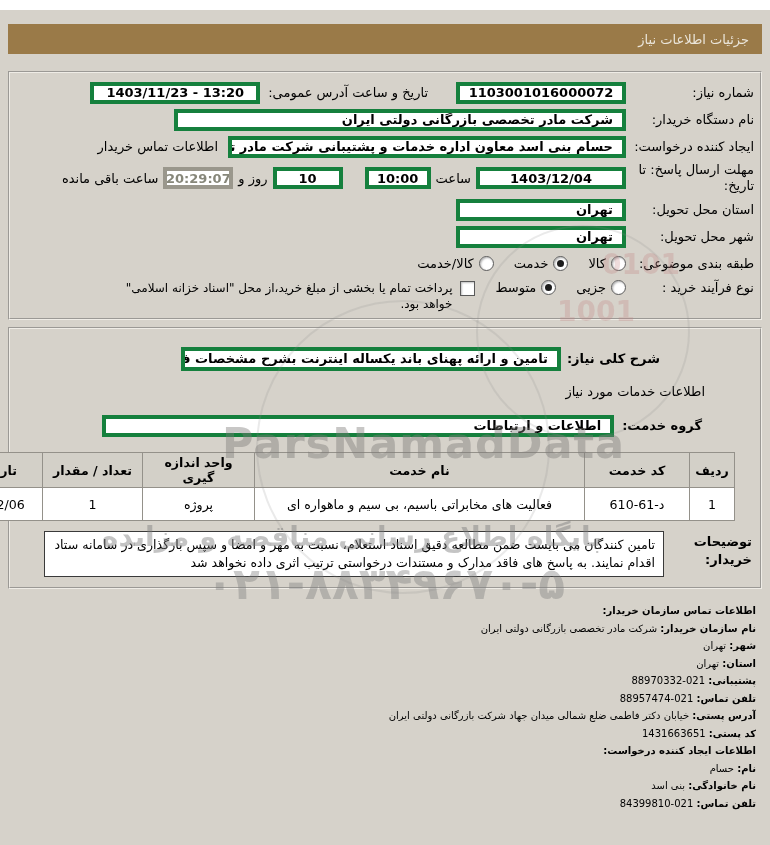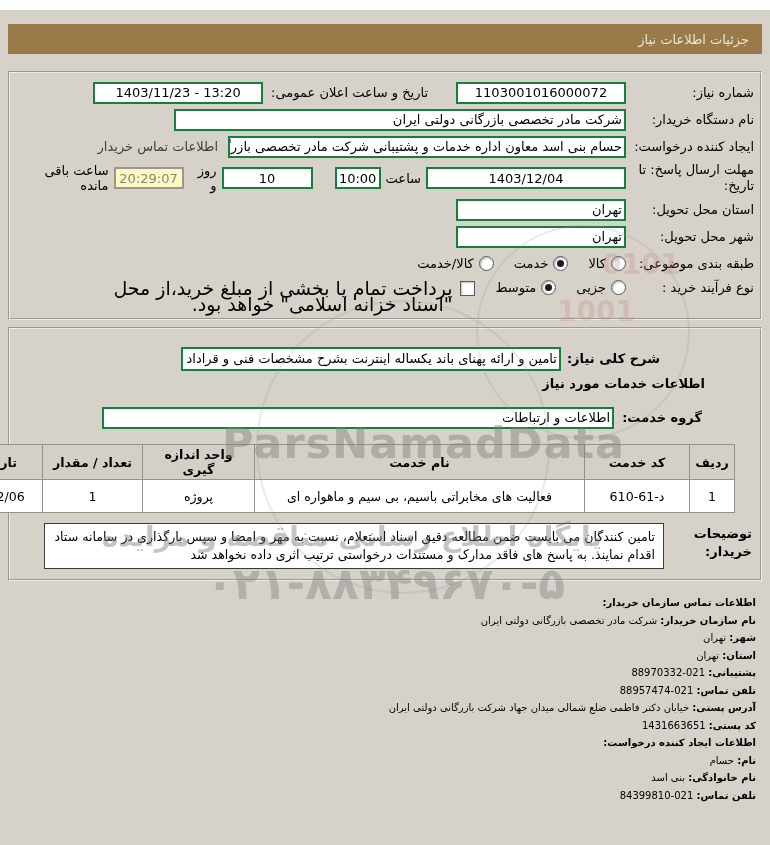--- a/index.html
+++ b/index.html
@@ -15,39 +15,40 @@
   }
   .panel{
     margin:17px 8px 0;border:2px groove #efece6;padding:6px 6px;box-sizing:border-box;
     position:relative;
   }
   .panel2{margin-top:7px;padding:16px 0 10px;}
   .row{display:flex;align-items:center;min-height:27px;}
   .lbl{flex:0 0 128px;padding-left:8px;box-sizing:border-box;}
   .b{font-weight:bold;}
   .tb{
-    background:#fff;border:2px solid #15803d;height:22px;box-sizing:border-box;
-    display:flex;align-items:center;padding:0 2px;overflow:hidden;white-space:nowrap;
+    background:#fff;border:4px solid #15803d;height:22px;box-sizing:border-box;
+    display:flex;align-items:center;padding:0 9px;overflow:hidden;white-space:nowrap;
     flex:0 0 auto;
+    font-weight:bold;
   }
   .tb.center{justify-content:center;}
-  .tb.dis{background:#fef9c3;color:#87877a;border-color:#9a978c;}
-  .link{color:#404040;cursor:pointer;margin-right:10px;white-space:nowrap;}
+  .tb.dis{background:#ffffff;color:#87877a;border-color:#9a978c;}
+  .link{color:#000000;cursor:pointer;margin-right:10px;white-space:nowrap;}
   .radio{
     width:13px;height:13px;border-radius:50%;border:1px solid #5a5a5a;background:#fff;
     display:inline-block;position:relative;flex:0 0 auto;
     box-shadow:inset 1px 1px 2px rgba(0,0,0,.3);
   }
   .radio.sel::after{content:"";position:absolute;top:3px;right:3px;left:3px;bottom:3px;background:#1c1c1c;border-radius:50%;}
   .chk{width:13px;height:13px;border:1px solid #5a5a5a;background:#fff;display:inline-block;flex:0 0 auto;box-shadow:inset 1px 1px 2px rgba(0,0,0,.25);}
   .opt{display:inline-flex;align-items:center;gap:5px;margin-left:20px;}
-  .wraptext{width:352px;line-height:16px;font-size:19px;}
+  .wraptext{width:352px;line-height:16px;font-size:12px;}
   
   .descrow{padding-right:100px;}
-  .heading2{margin:4px 55px 0 0;font-weight:bold;}
+  .heading2{margin:12px 55px 0 0;font-weight:normal;}
   .grouprow{margin-top:13px;padding-right:58px;}
   table.svc{border-collapse:collapse;margin:13px 25px 0;table-layout:fixed;width:700px;background:#fff;}
   table.svc th,table.svc td{border:1px solid #94918a;text-align:center;padding:2px 4px;overflow:hidden;}
   table.svc th{background:#d3d0c8;font-weight:bold;height:24px;font-size:12.6px;}
   table.svc td{height:28px;font-size:12.6px;}
   .notesrow{margin-top:10px;padding-right:8px;display:flex;align-items:flex-start;}
   .noteslbl{flex:0 0 88px;font-weight:bold;line-height:18px;padding-top:2px;text-align:right;}
   .notesbox{
     flex:0 0 620px;background:#fff;border:1px solid #3a3a3a;box-sizing:border-box;
     min-height:46px;padding:4px 8px;line-height:18px;font-size:12.6px;
@@ -71,42 +72,42 @@
 
 <div class="titlebar">
   <span>جزئیات اطلاعات نیاز</span>
 </div>
 
 <div class="panel">
 
   <div class="row">
     <span class="lbl">شماره نیاز:</span>
     <div class="tb center" style="width:170px" dir="ltr">1103001016000072</div>
-    <span style="margin-right:28px;margin-left:8px">تاریخ و ساعت اعلان عمومی:</span>
+    <span style="margin-right:28px;margin-left:8px">تاریخ و ساعت آدرس عمومی:</span>
     <div class="tb center" style="width:170px" dir="ltr">1403/11/23 - 13:20</div>
   </div>
 
   <div class="row">
     <span class="lbl">نام دستگاه خریدار:</span>
     <div class="tb" style="width:452px">شرکت مادر تخصصی بازرگانی دولتی ایران</div>
   </div>
 
   <div class="row">
     <span class="lbl">ایجاد کننده درخواست:</span>
     <div class="tb" style="width:398px">حسام بنی اسد معاون اداره خدمات و پشتیبانی شرکت مادر تخصصی بازرگانی</div>
     <a class="link">اطلاعات تماس خریدار</a>
   </div>
 
   <div class="row" style="min-height:36px">
     <span class="lbl" style="line-height:16px">مهلت ارسال پاسخ: تا تاریخ:</span>
-    <div class="tb center" style="width:200px" dir="ltr">1403/12/04</div>
+    <div class="tb center" style="width:150px" dir="ltr">1403/12/04</div>
     <span style="margin:0 5px">ساعت</span>
-    <div class="tb center" style="width:46px" dir="ltr">10:00</div>
+    <div class="tb center" style="width:66px" dir="ltr">10:00</div>
     <span class="spacer26"></span>
-    <div class="tb center" style="width:91px" dir="ltr">10</div>
+    <div class="tb center" style="width:70px" dir="ltr">10</div>
     <span style="margin:0 5px">روز و</span>
     <div class="tb center dis" style="width:70px" dir="ltr">20:29:07</div>
     <span style="margin-right:5px">ساعت باقی مانده</span>
   </div>
 
   <div class="row">
     <span class="lbl">استان محل تحویل:</span>
     <div class="tb" style="width:170px">تهران</div>
   </div>
 

